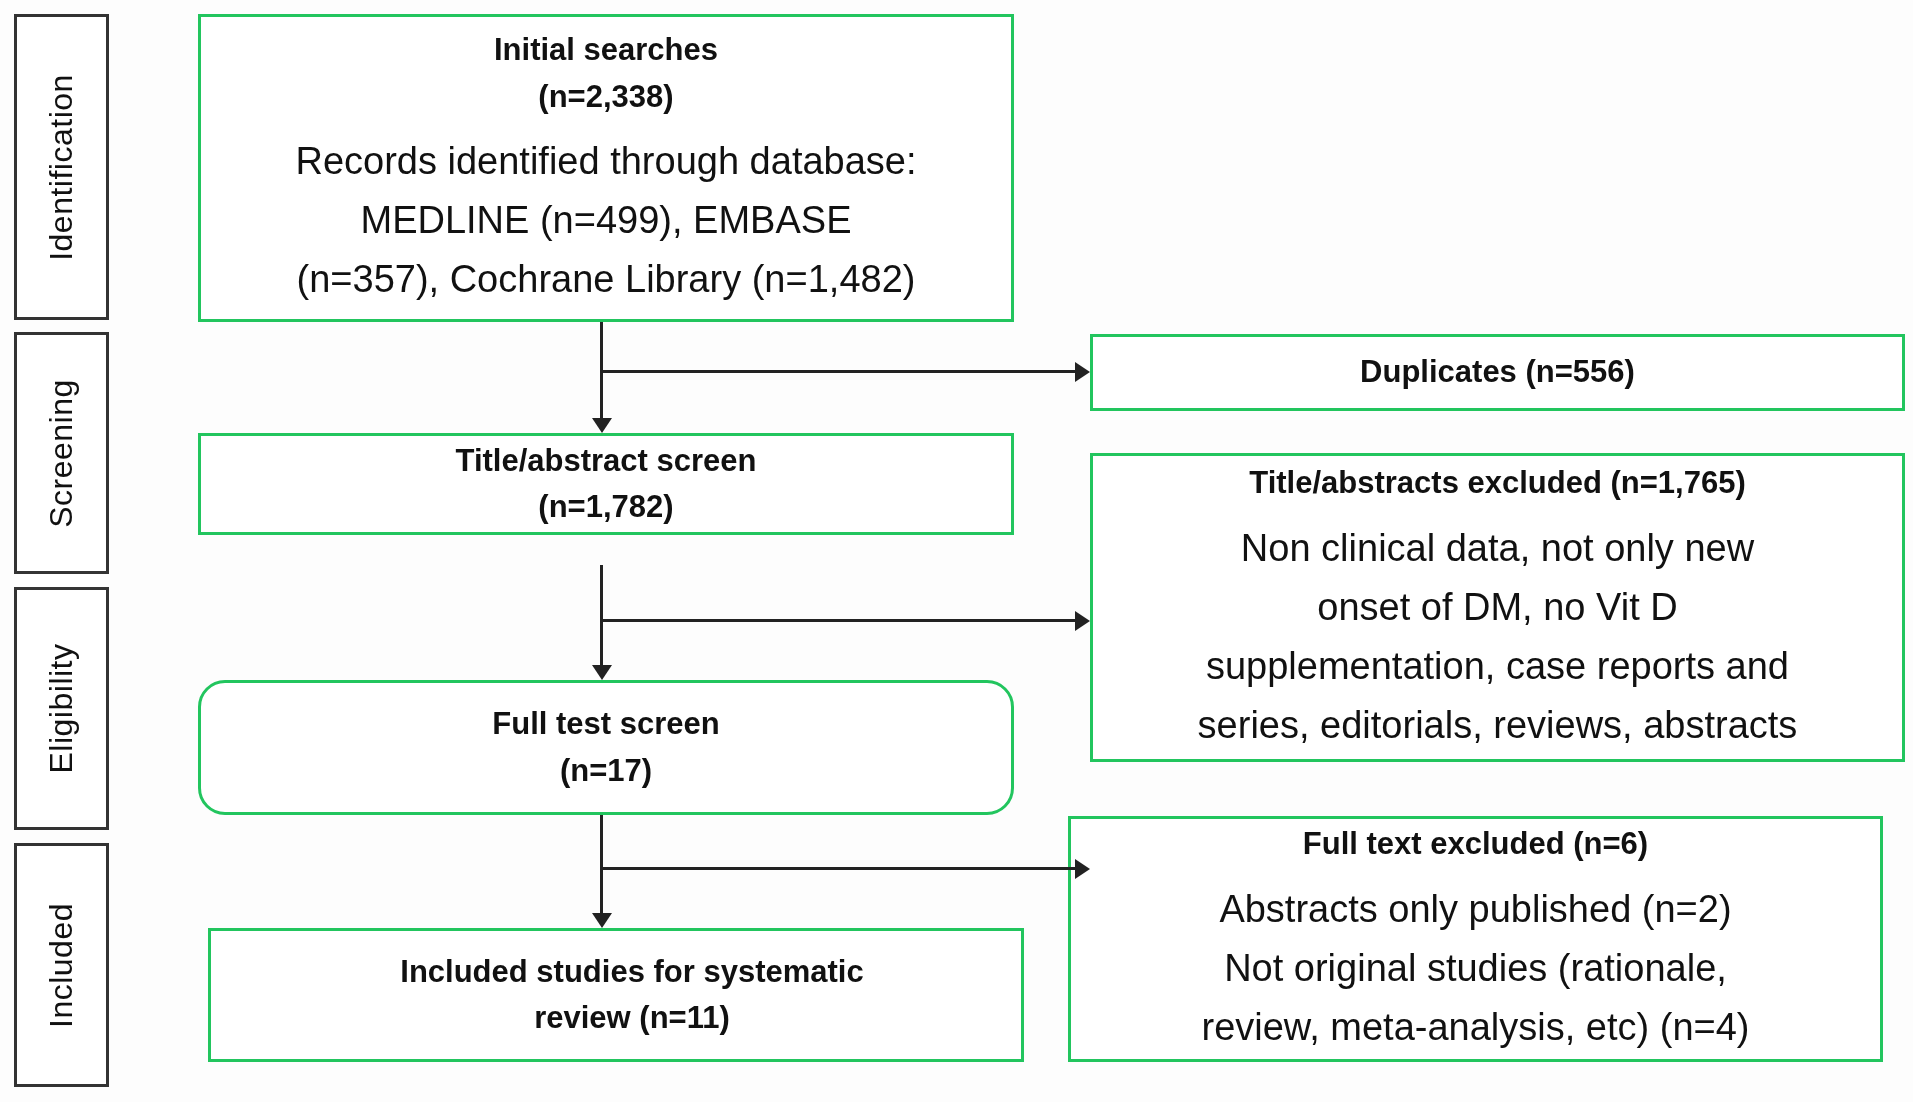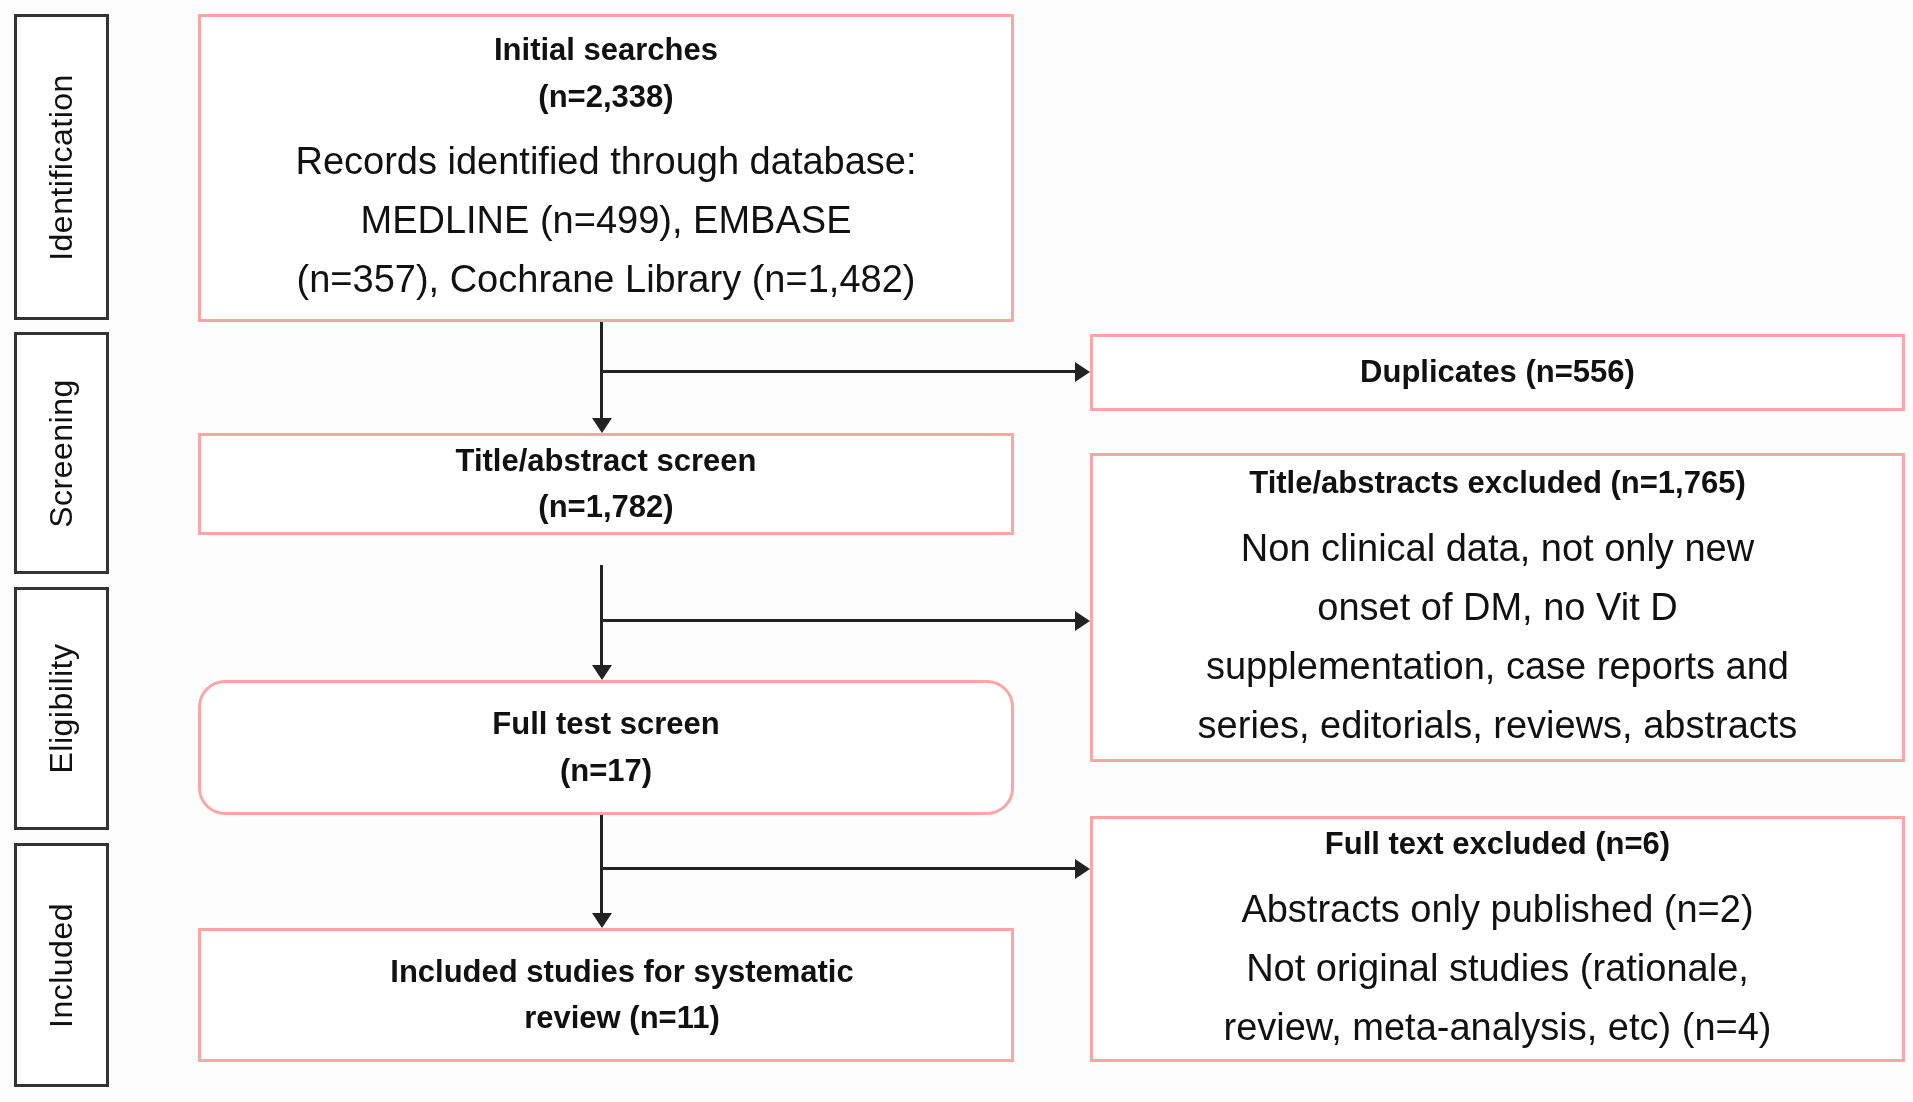--- a/index.html
+++ b/index.html
@@ -11,21 +11,21 @@
   .canvas {
     position: relative;
     width: 1913px;
     height: 1102px;
     background: #fdfdfd;
     overflow: hidden;
   }
   .box {
     position: absolute;
     box-sizing: border-box;
-    border: 3px solid #fca5a5;
+    border: 3px solid #22c55e;
     background: #ffffff;
     display: flex;
     flex-direction: column;
     align-items: center;
     justify-content: center;
     text-align: center;
     color: #111111;
   }
   .stage {
     position: absolute;
@@ -111,38 +111,38 @@
   <div class="box" style="left:198px; top:433px; width:816px; height:102px;">
     <div class="box-title">Title/abstract screen
 (n=1,782)</div>
   </div>
 
   <div class="box" style="left:198px; top:680px; width:816px; height:135px;border-radius:27px;">
     <div class="box-title">Full test screen
 (n=17)</div>
   </div>
 
-  <div class="box" style="left:198px; top:928px; width:816px; height:134px;padding-left:32px;">
+  <div class="box" style="left:208px; top:928px; width:816px; height:134px;padding-left:32px;">
     <div class="box-title">Included studies for systematic
 review (n=11)</div>
   </div>
 
   <div class="box" style="left:1090px; top:334px; width:815px; height:77px;">
     <div class="box-title">Duplicates (n=556)</div>
   </div>
 
   <div class="box" style="left:1090px; top:453px; width:815px; height:309px;">
     <div class="box-title">Title/abstracts excluded (n=1,765)</div>
     <div class="box-body">Non clinical data, not only new
 onset of DM, no Vit D
 supplementation, case reports and
 series, editorials, reviews, abstracts</div>
   </div>
 
-  <div class="box" style="left:1090px; top:816px; width:815px; height:246px;justify-content:center;">
+  <div class="box" style="left:1068px; top:816px; width:815px; height:246px;justify-content:center;">
     <div class="box-title">Full text excluded (n=6)</div>
     <div class="box-body">Abstracts only published (n=2)
 Not original studies (rationale,
 review, meta-analysis, etc) (n=4)</div>
   </div>
 
   <div class="vline" style="left:600px; top:322px; height:98px;"></div>
   <div class="arrow-down" style="left:592px; top:418px;"></div>
   <div class="hline" style="left:600px; top:370px; width:476px;"></div>
   <div class="arrow-right" style="left:1075px; top:362px;"></div>

